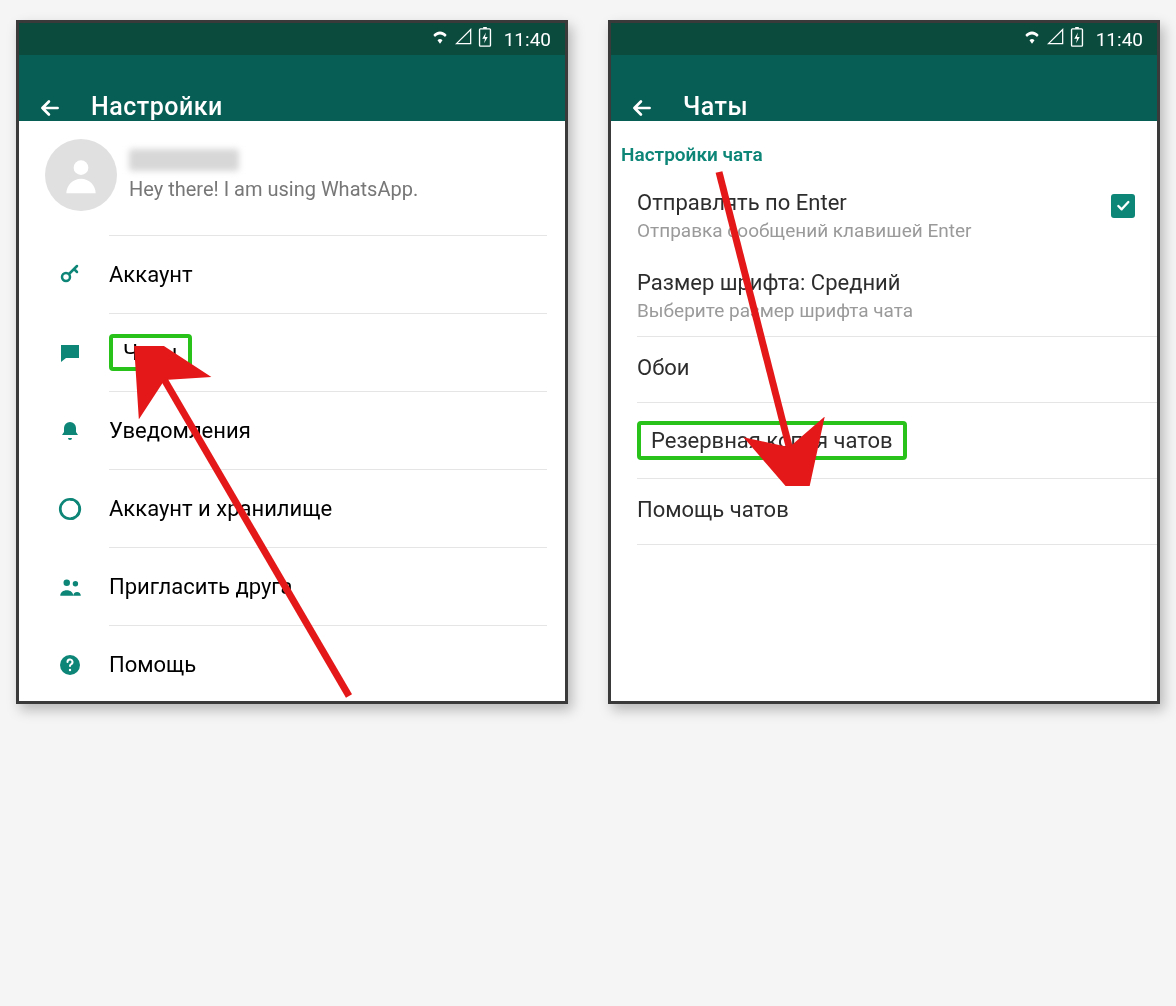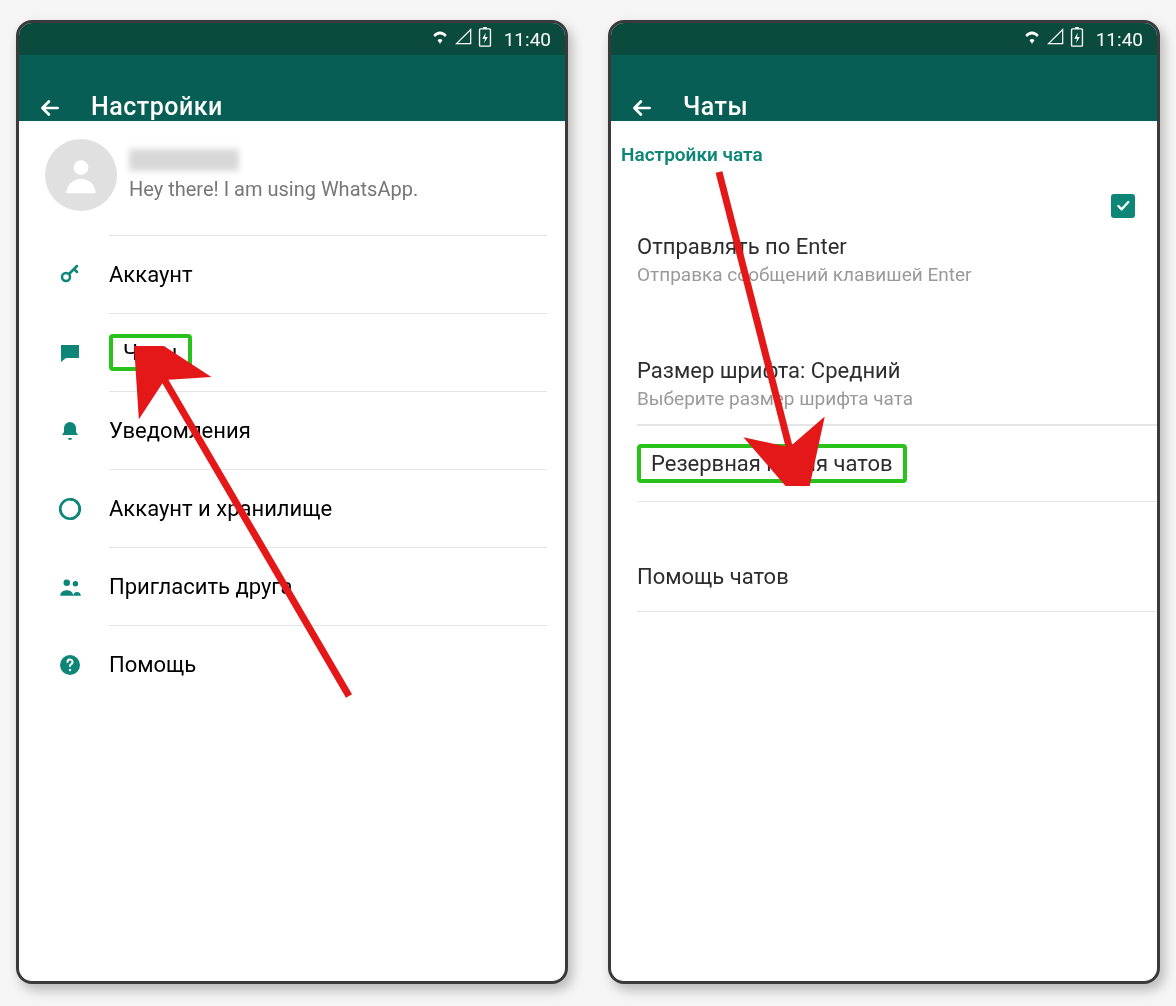--- a/index.html
+++ b/index.html
@@ -1,37 +1,37 @@
 <!DOCTYPE html>
 <html><head>
 <meta charset="utf-8">
 <style>
   * { margin:0; padding:0; box-sizing:border-box; font-family: Roboto, "Helvetica Neue", Arial, sans-serif; }
   body { background:#f5f5f5; width:1176px; height:1006px; display:flex; gap:40px; padding:20px 16px; }
-  .phone { position:relative; width:554px; height:964px; border:3px solid #3a3a3a; border-radius:16px; background:#fff; overflow:hidden; box-shadow:4px 6px 12px rgba(0,0,0,.25); }
+  .phone { position:relative; width:554px; height:684px; border:3px solid #3a3a3a; border-radius:0; background:#fff; overflow:hidden; box-shadow:4px 6px 12px rgba(0,0,0,.25); }
   .statusbar { height:32px; background:#0a4b3e; display:flex; align-items:center; justify-content:flex-end; padding:0 14px; gap:4px; }
   .statusbar .time { color:#fff; font-size:19px; margin-left:8px; }
   .appbar { height:66px; background:#075e54; display:flex; align-items:flex-end; padding:0 18px; gap:28px; }
   .appbar .title { color:#fff; font-size:25px; font-weight:500; letter-spacing:.5px; }
   .arrow-back { width:26px; height:26px; color:#fff; cursor:pointer; }
   .content { position:relative; padding:0; }
   .profile-row { display:flex; align-items:center; padding:18px 22px 24px 26px; gap:12px; }
   .avatar { width:72px; height:72px; border-radius:50%; background:#e0e0e0; display:flex; align-items:center; justify-content:center; }
   .profile-text { display:flex; flex-direction:column; gap:6px; }
   .profile-name { width:110px; height:22px; background:#d7d7d7; border-radius:3px; filter:blur(3px); }
   .profile-status { color:#777; font-size:20px; }
   .settings-list { padding-left:90px; padding-right:18px; }
   .settings-row { position:relative; display:flex; align-items:center; height:78px; border-top:1px solid #e5e5e5; }
   .settings-row .icon-slot { position:absolute; left:-54px; width:30px; height:30px; color:#0d8577; display:flex; align-items:center; justify-content:center; }
   .settings-label { font-size:22px; color:#000000;text-align:right; }
   .highlight-box { border:4px solid #28c21b; border-radius:4px; padding:2px 10px; display:inline-block; }
   
   .section-header { padding:22px 26px 10px 10px; color:#0d8577; font-weight:600; font-size:19px; }
   .chat-item { padding:14px 22px 14px 26px; display:flex; align-items:flex-start; justify-content:space-between; gap:12px; }
-  .chat-item .primary { font-size:22px; color:#2d2d2d; margin-bottom:4px;margin-top:44px; }
+  .chat-item .primary { font-size:22px; color:#2d2d2d; margin-bottom:4px; }
   .chat-item .secondary { font-size:19px; color:#9a9a9a; }
   .chat-item.single { padding:18px 22px 18px 26px; }
   .divider { height:1px; background:#e5e5e5; margin-left:26px; }
   .checkbox { width:24px; height:24px; background:#0d8577; border-radius:3px; display:flex; align-items:center; justify-content:center; flex-shrink:0; margin-top:4px; }
   .highlight-long { border:4px solid #28c21b; border-radius:4px; padding:3px 10px; display:inline-block; }
   
   .anno { position:absolute; pointer-events:none; }
 </style>
 </head>
 <body>
@@ -184,20 +184,23 @@
     </div>
 
     <div class="chat-item">
       <div>
         <div class="primary">Размер шрифта: Средний</div>
         <div class="secondary">Выберите размер шрифта чата</div>
       </div>
     </div>
     <div class="divider"></div>
 
+    <div class="chat-item single">
+      <div class="primary">Обои</div>
+    </div>
     <div class="divider"></div>
 
     <div class="chat-item single">
       <span class="highlight-long">
         <span class="primary">Резервная копия чатов</span>
       </span>
     </div>
     <div class="divider"></div>
 
     <div class="chat-item single">

